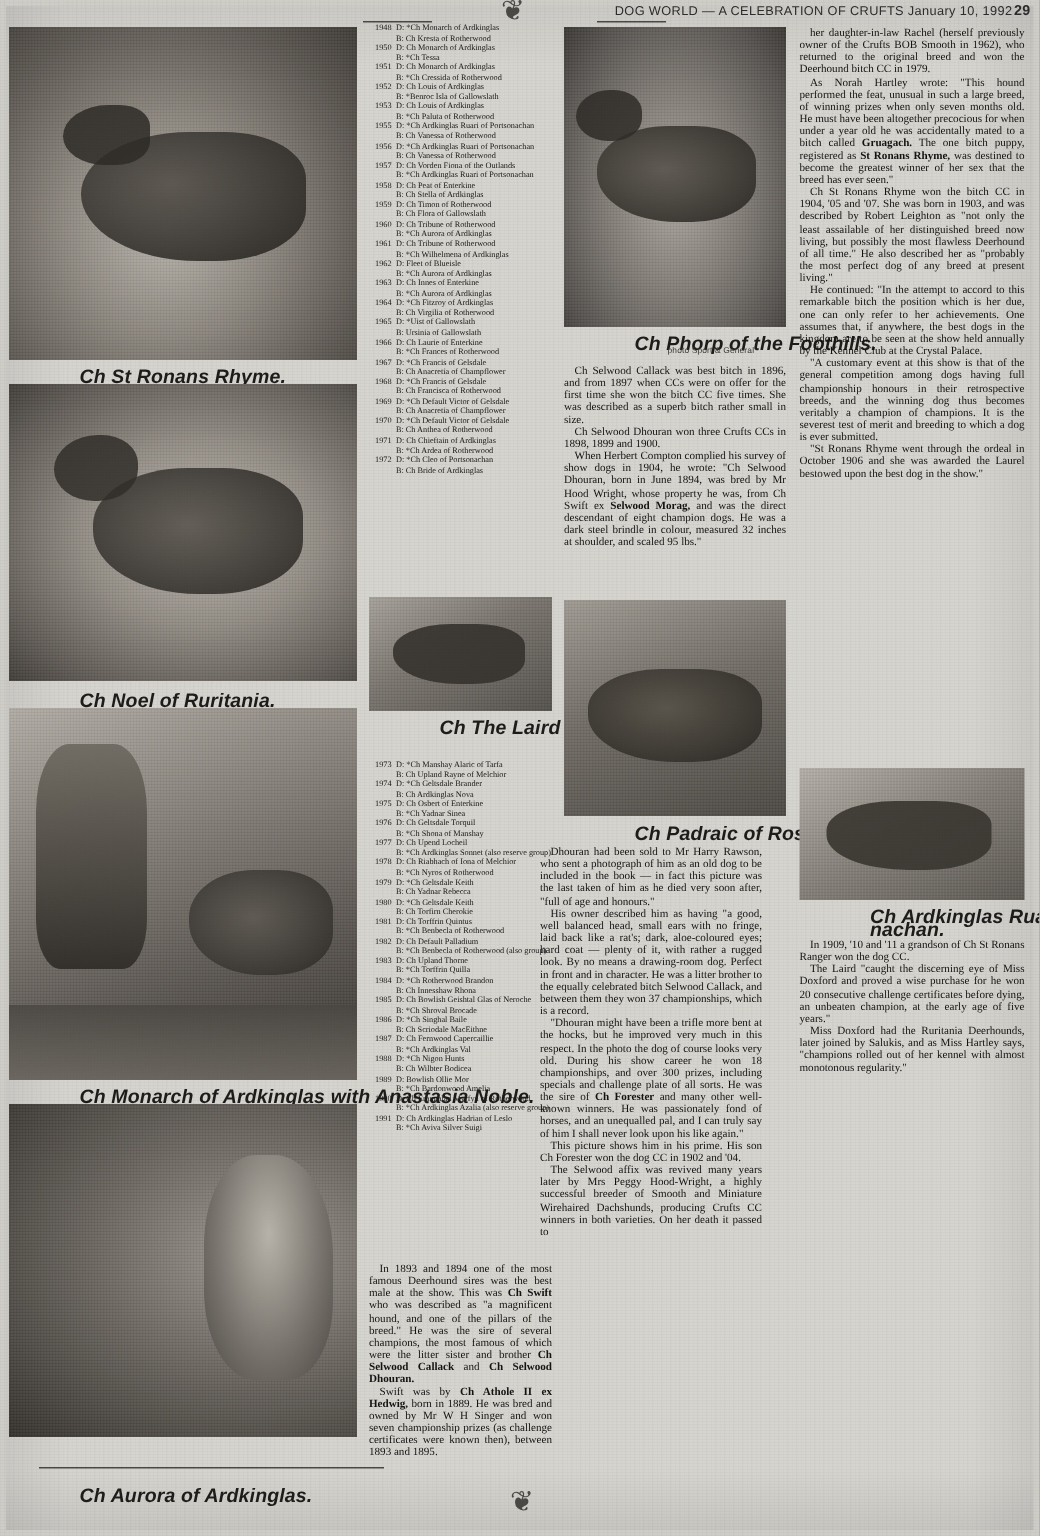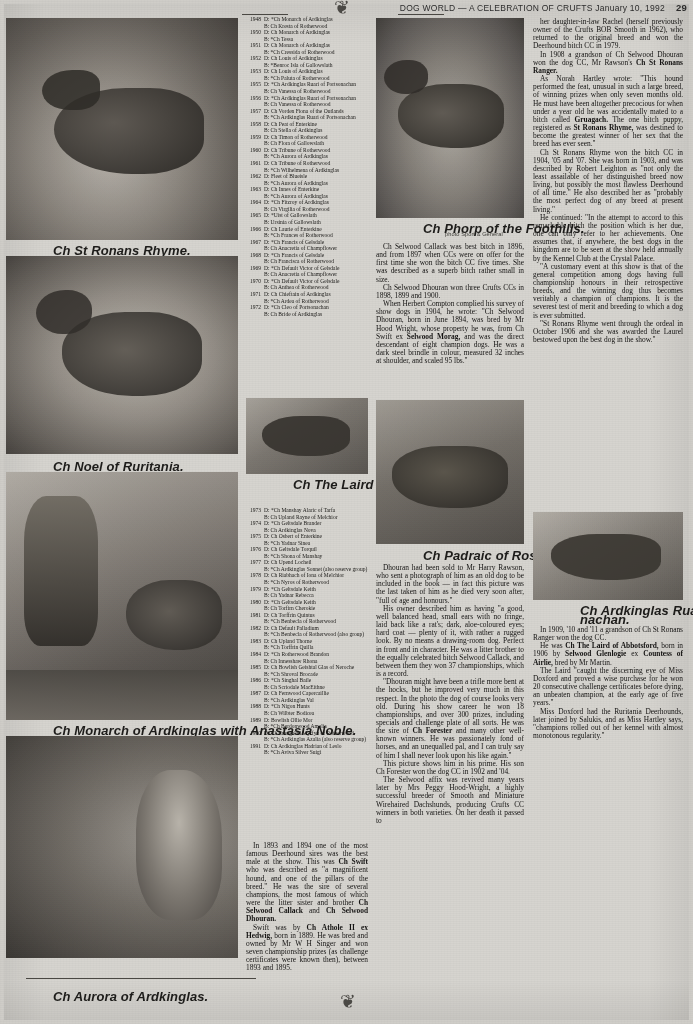--- a/index.html
+++ b/index.html
@@ -24,21 +24,21 @@
     pointer-events:none;
   }
 
   
   #masthead{
     position:absolute;left:395px;top:2px;width:292px;height:14px;
     font-family:"Liberation Sans", sans-serif;
     font-size:8.5px;letter-spacing:.25px;color:#2c2c2c;
     text-align:right;white-space:nowrap;
   }
-  #masthead .pg{font-weight:bold;font-size:9.5px;margin-left:11px;}
+  #masthead .pg{font-weight:bold;font-size:9.5px;margin-left:1px;}
 
   
   .ornament{position:absolute;color:#35332f;opacity:.85;}
   #orn-top{left:282px;top:-2px;width:120px;text-align:center;font-size:19px;line-height:19px;}
   #orn-bottom{left:288px;top:992px;width:120px;text-align:center;font-size:19px;line-height:19px;}
   .rule{position:absolute;background:#4a4843;height:1px;}
 
   
   .photo{
     position:absolute;overflow:hidden;
@@ -508,45 +508,43 @@
       <p>When Herbert Compton complied his survey of show dogs in 1904, he wrote: "Ch Selwood Dhouran, born in June 1894, was bred by Mr Hood Wright, whose property he was, from Ch Swift ex <b>Selwood Morag,</b> and was the direct descendant of eight champion dogs. He was a dark steel brindle in colour, measured 32 inches at shoulder, and scaled 95 lbs."</p>
     </div>
 
   <div class="photo" style="left:376px;top:400px;width:148px;height:144px;
        background:linear-gradient(160deg,#a29d95 0%,#726d66 45%,#4d4944 100%);">
     <div class="grain"></div>
     <div style="position:absolute;left:16px;top:46px;width:116px;height:62px;border-radius:42% 36% 40% 50%;background:radial-gradient(ellipse at 45% 42%, #585349 0%, #35322d 72%, #24221e 100%);opacity:.92;"></div>
   </div>
   <div class="caption" style="left:378px;top:548px;text-align:right;">Ch Padraic of Ross.</div>
 
-  <div class="col" id="col3-bottom" style="left:376px;top:564px;width:148px;font-family:Liberation Serif, serif;">
+  <div class="col" id="col3-bottom" style="left:360px;top:564px;width:148px;font-family:Liberation Serif, serif;">
       <p>Dhouran had been sold to Mr Harry Rawson, who sent a photograph of him as an old dog to be included in the book — in fact this picture was the last taken of him as he died very soon after, "full of age and honours."</p>
       <p>His owner described him as having "a good, well balanced head, small ears with no fringe, laid back like a rat's; dark, aloe-coloured eyes; hard coat — plenty of it, with rather a rugged look. By no means a drawing-room dog. Perfect in front and in character. He was a litter brother to the equally celebrated bitch Selwood Callack, and between them they won 37 championships, which is a record.</p>
       <p>"Dhouran might have been a trifle more bent at the hocks, but he improved very much in this respect. In the photo the dog of course looks very old. During his show career he won 18 championships, and over 300 prizes, including specials and challenge plate of all sorts. He was the sire of <b>Ch Forester</b> and many other well-known winners. He was passionately fond of horses, and an unequalled pal, and I can truly say of him I shall never look upon his like again."</p>
       <p>This picture shows him in his prime. His son Ch Forester won the dog CC in 1902 and '04.</p>
       <p>The Selwood affix was revived many years later by Mrs Peggy Hood-Wright, a highly successful breeder of Smooth and Miniature Wirehaired Dachshunds, producing Crufts CC winners in both varieties. On her death it passed to</p>
     </div>
 
   <div class="col" id="col4-top" style="left:533px;top:18px;width:150px;">
       <p>her daughter-in-law Rachel (herself previously owner of the Crufts BOB Smooth in 1962), who returned to the original breed and won the Deerhound bitch CC in 1979.</p>
-      <p>In 1908 a grandson of Ch Selwood Dhouran won the dog CC, Mr Rawson's <b>Ch St Ronans Ranger.</b></p>
       <p>As Norah Hartley wrote: "This hound performed the feat, unusual in such a large breed, of winning prizes when only seven months old. He must have been altogether precocious for when under a year old he was accidentally mated to a bitch called <b>Gruagach.</b> The one bitch puppy, registered as <b>St Ronans Rhyme,</b> was destined to become the greatest winner of her sex that the breed has ever seen."</p>
       <p>Ch St Ronans Rhyme won the bitch CC in 1904, '05 and '07. She was born in 1903, and was described by Robert Leighton as "not only the least assailable of her distinguished breed now living, but possibly the most flawless Deerhound of all time." He also described her as "probably the most perfect dog of any breed at present living."</p>
       <p>He continued: "In the attempt to accord to this remarkable bitch the position which is her due, one can only refer to her achievements. One assumes that, if anywhere, the best dogs in the kingdom are to be seen at the show held annually by the Kennel Club at the Crystal Palace.</p>
       <p>"A customary event at this show is that of the general competition among dogs having full championship honours in their retrospective breeds, and the winning dog thus becomes veritably a champion of champions. It is the severest test of merit and breeding to which a dog is ever submitted.</p>
       <p>"St Ronans Rhyme went through the ordeal in October 1906 and she was awarded the Laurel bestowed upon the best dog in the show."</p>
     </div>
 
   <div class="photo" style="left:533px;top:512px;width:150px;height:88px;
        background:linear-gradient(150deg,#b6b1a9 0%,#837e77 50%,#5a5650 100%);">
     <div class="grain"></div>
     <div style="position:absolute;left:18px;top:22px;width:110px;height:46px;border-radius:42% 34% 40% 50%;background:#383530;opacity:.9;"></div>
   </div>
   <div class="caption" style="left:535px;top:603px;">Ch Ardkinglas Ruari of Portso-</div>
   <div class="caption" style="left:535px;top:612px;">nachan.</div>
 
   <div class="col" id="col4-bottom" style="left:533px;top:626px;width:150px;">
       <p>In 1909, '10 and '11 a grandson of Ch St Ronans Ranger won the dog CC.</p>
-      <p>He was <b>Ch The Laird of Abbotsford,</b> born in 1906 by <b>Selwood Glenlogie</b> ex <b>Countess of Airlie,</b> bred by Mr Martin.</p>
       <p>The Laird "caught the discerning eye of Miss Doxford and proved a wise purchase for he won 20 consecutive challenge certificates before dying, an unbeaten champion, at the early age of five years."</p>
       <p>Miss Doxford had the Ruritania Deerhounds, later joined by Salukis, and as Miss Hartley says, "champions rolled out of her kennel with almost monotonous regularity."</p>
     </div>
 </div>
 
 </body></html>

